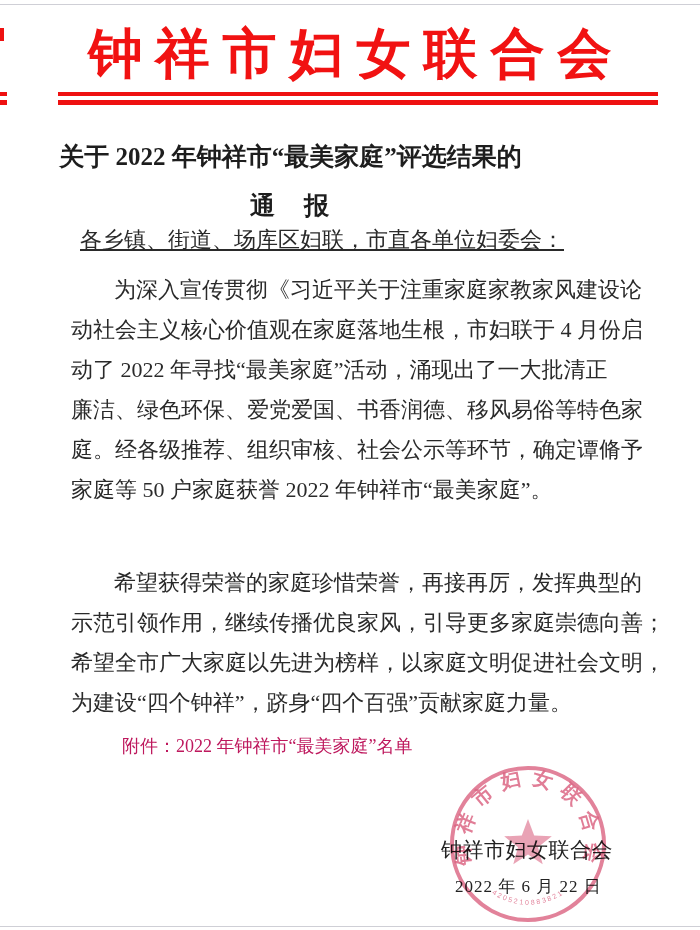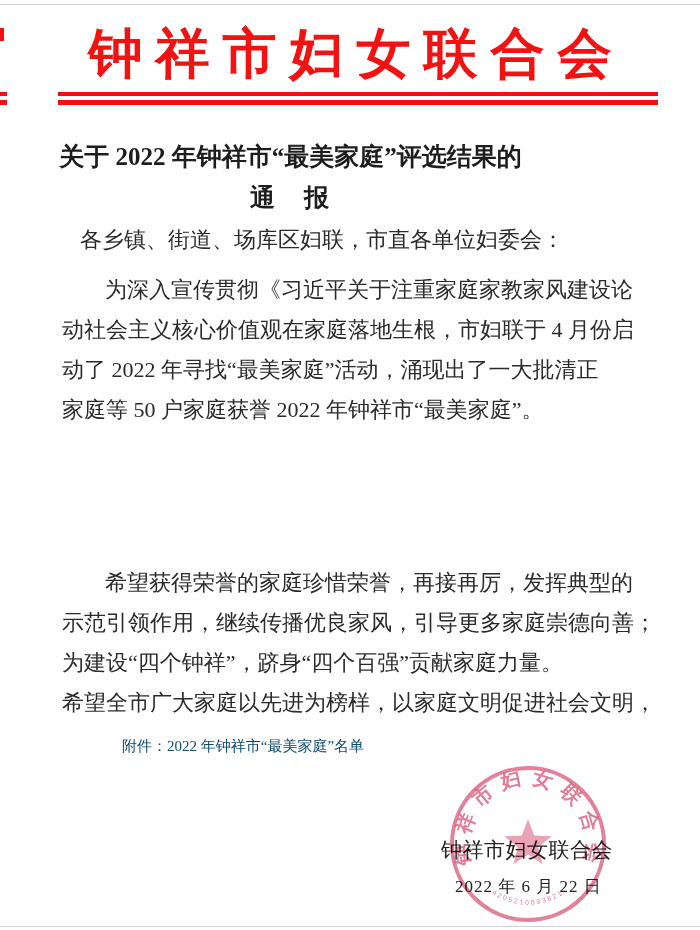--- a/index.html
+++ b/index.html
@@ -21,35 +21,35 @@
   .red-sep.r1{top:92px;height:4px;}
   .red-sep.r2{top:100px;height:5px;}
   .edge-artifact{position:absolute;background:#ee1111;}
 
   
   .doc-title{
     position:absolute;left:0;width:581px;text-align:center;
     font-size:25px;font-weight:bold;color:#1d1d1d;white-space:nowrap;
   }
   .doc-title.l1{top:140px;}
-  .doc-title.l2{top:181px;letter-spacing:2px;}
+  .doc-title.l2{top:189px;letter-spacing:2px;}
 
   .salutation{
     position:absolute;left:80px;top:224px;font-size:22px;line-height:32px;
-    white-space:nowrap;color:#2a2a2a;
+    white-space:nowrap;color:#2a2a2a;text-decoration:underline;
   }
   .para{position:absolute;left:62px;width:600px;}
   .para.p1{top:270px;}
   .para.p2{top:563px;}
-  .bline{height:40px;line-height:40px;font-size:22px;color:#2a2a2a;white-space:nowrap;}
+  .bline{height:40px;line-height:40px;font-size:22px;color:#2a2a2a;white-space:nowrap;margin-left:9px;}
   .bline.indent{padding-left:43px;}
 
   .attachment{
-    position:absolute;left:122px;top:730px;font-size:15px;line-height:32px;
-    color:#0c4a6e;white-space:nowrap;
+    position:absolute;left:122px;top:730px;font-size:18px;line-height:32px;
+    color:#be185d;white-space:nowrap;
   }
 
   .sig-org{
     position:absolute;left:441px;top:836px;font-size:21px;letter-spacing:0.5px;
     color:#222;white-space:nowrap;
   }
   .sig-date{
     position:absolute;left:455px;top:875px;font-size:17px;letter-spacing:1px;
     color:#222;white-space:nowrap;
   }
@@ -73,28 +73,30 @@
 
 <div class="doc-title l1">关于 2022 年钟祥市“最美家庭”评选结果的</div>
 <div class="doc-title l2">通　报</div>
 
 <div class="salutation">各乡镇、街道、场库区妇联，市直各单位妇委会：</div>
 
 <div class="para p1">
   <div class="bline indent">为深入宣传贯彻《习近平关于注重家庭家教家风建设论</div>
   <div class="bline">动社会主义核心价值观在家庭落地生根，市妇联于 4 月份启</div>
   <div class="bline">动了 2022 年寻找“最美家庭”活动，涌现出了一大批清正</div>
+  <div class="bline">廉洁、绿色环保、爱党爱国、书香润德、移风易俗等特色家</div>
+  <div class="bline">庭。经各级推荐、组织审核、社会公示等环节，确定谭脩予</div>
   <div class="bline">家庭等 50 户家庭获誉 2022 年钟祥市“最美家庭”。</div>
 </div>
 
 <div class="para p2">
   <div class="bline indent">希望获得荣誉的家庭珍惜荣誉，再接再厉，发挥典型的</div>
   <div class="bline">示范引领作用，继续传播优良家风，引导更多家庭崇德向善；</div>
+  <div class="bline">希望全市广大家庭以先进为榜样，以家庭文明促进社会文明，</div>
   <div class="bline">为建设“四个钟祥”，跻身“四个百强”贡献家庭力量。</div>
-  <div class="bline">希望全市广大家庭以先进为榜样，以家庭文明促进社会文明，</div>
 </div>
 
 <div class="attachment">附件：2022 年钟祥市“最美家庭”名单</div>
 
 <div class="sig-org">钟祥市妇女联合会</div>
 <div class="sig-date">2022 年 6 月 22 日</div>
 
 <svg class="seal" viewBox="0 0 168 168">
   <defs>
     <path id="ringPath" d="M 28.6,104.2 A 59,59 0 1 1 139.4,104.2" fill="none"></path>

